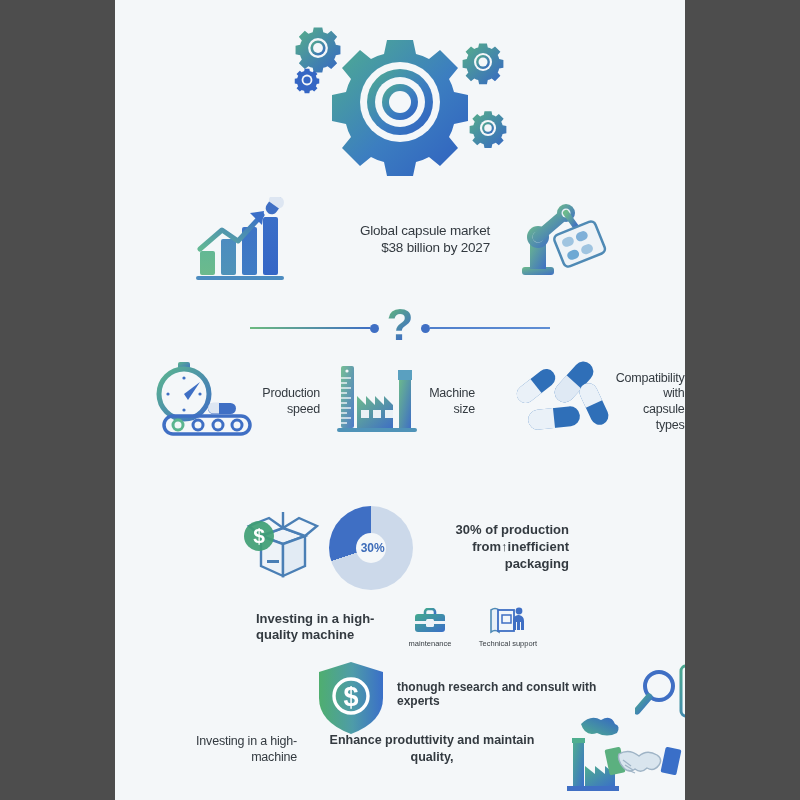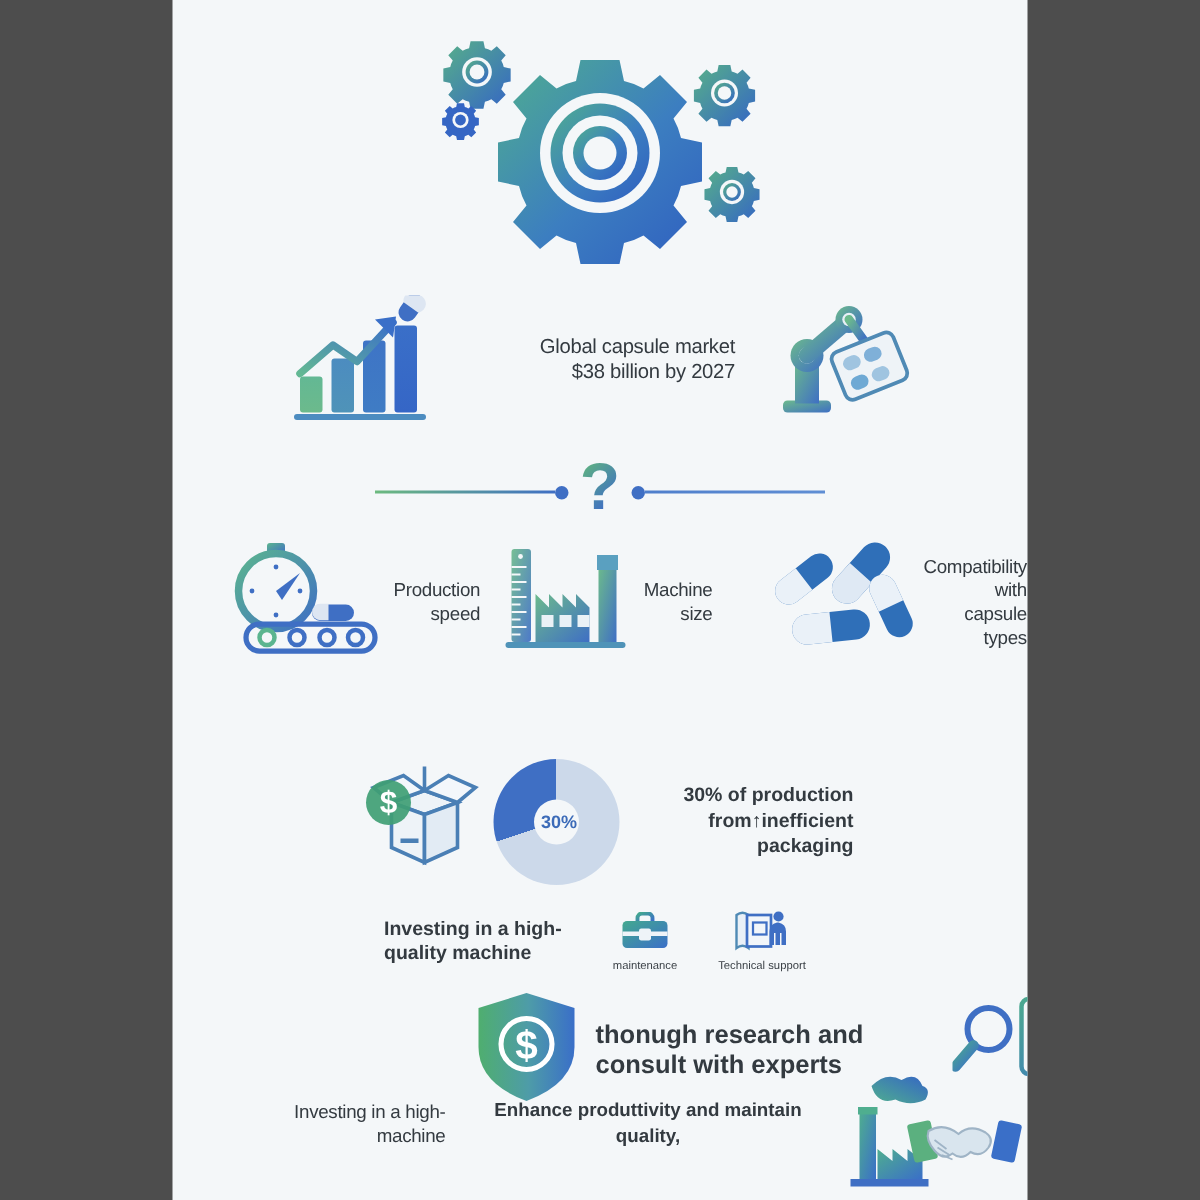--- a/index.html
+++ b/index.html
@@ -71,21 +71,21 @@
   #support-row { top:598px; height:58px; display:flex; align-items:center; justify-content:center; }
   #support-lead { width:130px; font-size:13px; text-align:left; color:#333a40; font-weight:bold; line-height:1.25; margin-right:8px; }
   #support-icons { display:flex; gap:6px; }
   .support-item { width:72px; display:flex; flex-direction:column; align-items:center; }
   .support-item .si { height:30px; display:flex; align-items:flex-end; justify-content:center; }
   .support-item .sl { font-size:7.5px; color:#3a4046; margin-top:3px; text-align:center; white-space:nowrap; }
 
   
   #research-row { top:660px; height:78px; }
   #shield-fig { position:absolute; left:200px; top:0; }
-  #research-text { position:absolute; left:282px; top:20px; width:230px; font-size:17px; color:#333a40; font-weight:bold; }
+  #research-text { position:absolute; left:282px; top:20px; width:230px; font-size:12px; color:#333a40; font-weight:bold; }
   #tools-fig { position:absolute; left:520px; top:4px; }
 
   
   #conclusion-row { top:728px; height:70px; }
   #conclusion-lead { position:absolute; left:56px; top:6px; width:126px; font-size:12.5px; }
   #conclusion-text { position:absolute; left:192px; top:4px; width:250px; font-size:12.5px; color:#333a40; font-weight:bold; text-align:center; line-height:1.35; }
   #handshake-fig { position:absolute; left:448px; top:-14px; }
 </style>
 </head>
 <body>

